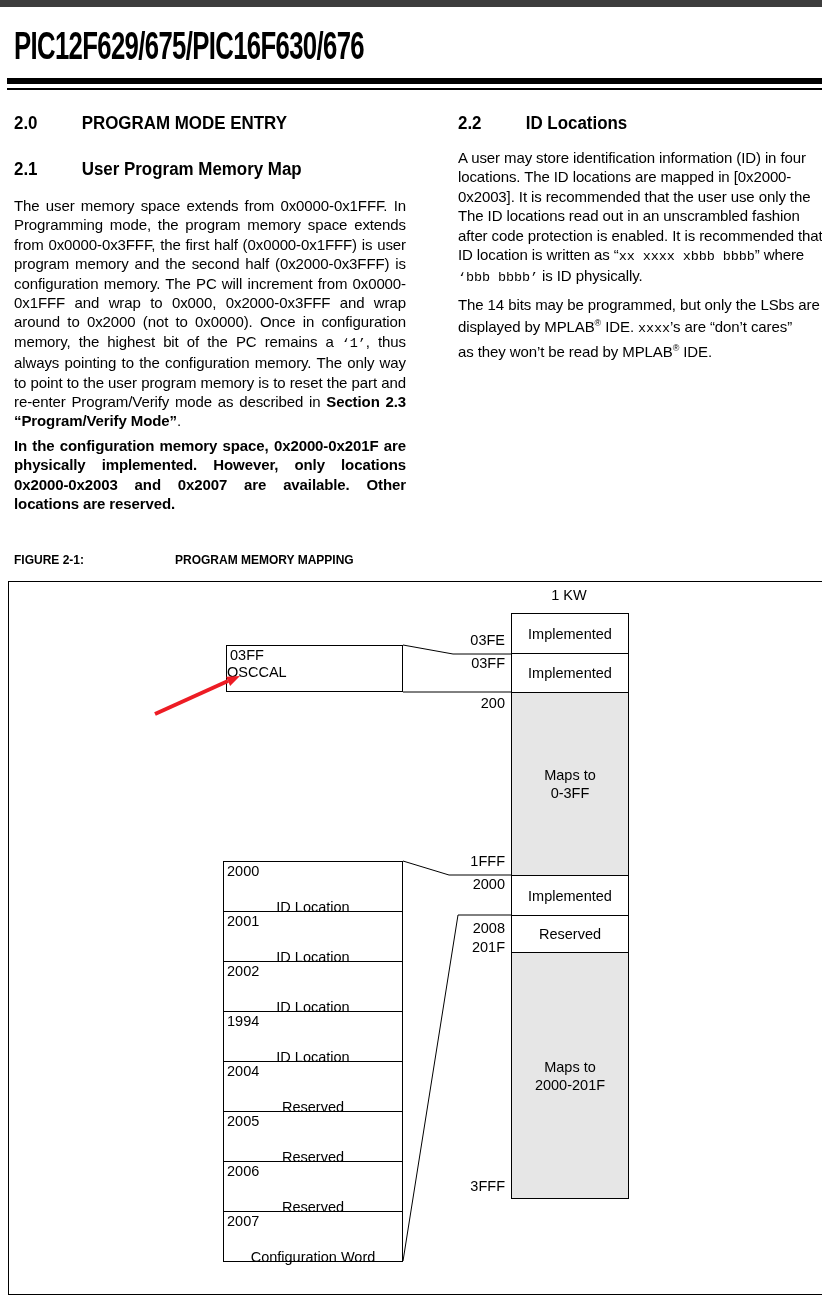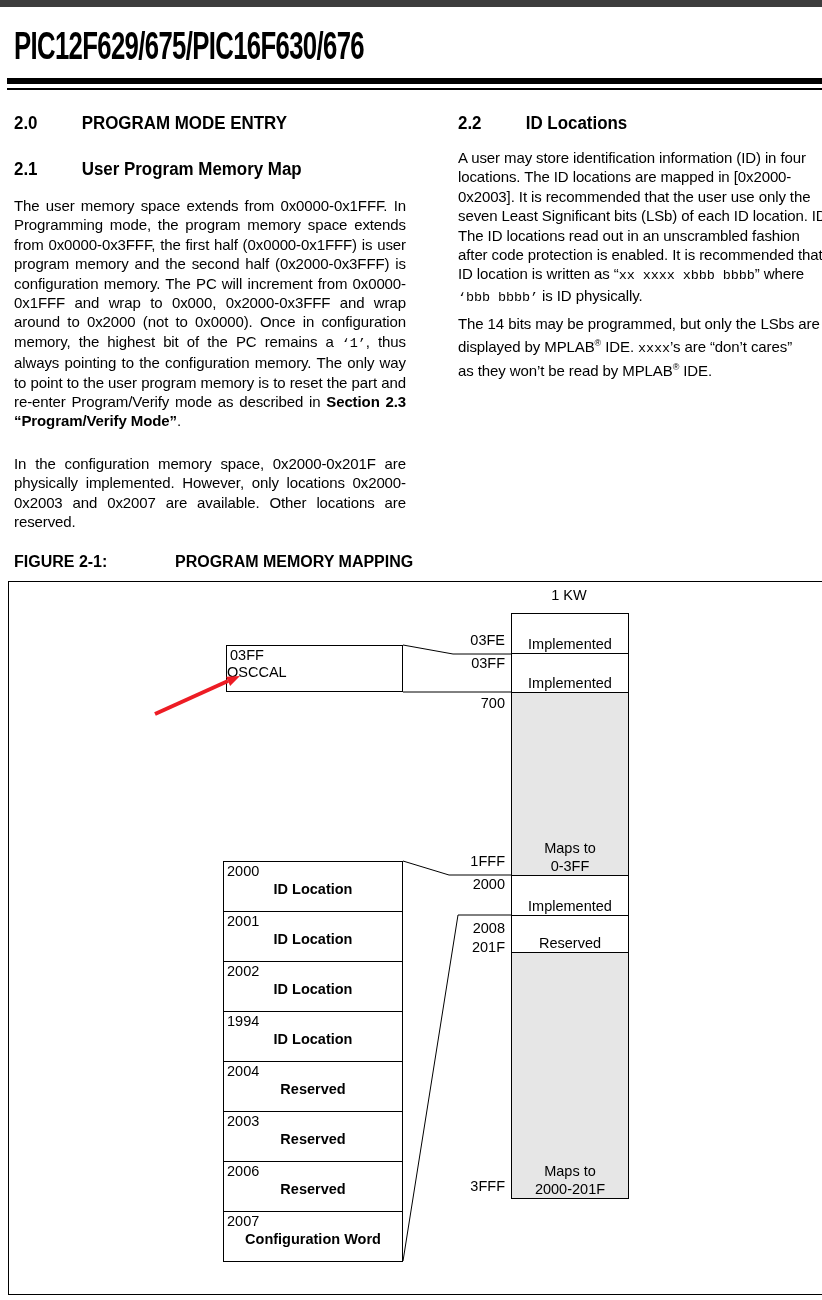--- a/index.html
+++ b/index.html
@@ -24,55 +24,55 @@
   .h-sec{font-size:18px;font-weight:bold;line-height:22px;white-space:nowrap;
          transform:scaleX(0.94);transform-origin:0 0;}
   .h-sec .num{display:inline-block;width:72px;}
   .h2-gap{margin-top:24px;}
 
   .body-p{
     font-size:15px;line-height:19.4px;text-align:justify;margin:0;
     letter-spacing:-0.1px;
   }
   .p-gap1{margin-top:16px;}
-  .p-gap2{margin-top:23px;}
+  .p-gap2{margin-top:5px;font-weight:bold;}
   .mono{font-family:"Liberation Mono",monospace;font-size:13.5px;white-space:pre;}
   .bseg{font-weight:bold;}
   sup{font-size:9px;}
 
   .rline{font-size:15px;line-height:19.4px;white-space:nowrap;letter-spacing:-0.1px;}
   .rlines{margin-top:14px;}
   .rlines2{margin-top:7px;}
 
-  .fig-caption{position:absolute;top:553px;left:14px;font-size:16px;font-weight:bold;white-space:nowrap;}
+  .fig-caption{position:absolute;top:553px;left:14px;font-size:12px;font-weight:bold;white-space:nowrap;}
   .fig-caption .fig-title{position:absolute;left:161px;top:0;}
 
   .figure{
     position:absolute;left:8px;top:581px;width:814px;height:712px;
     border:1px solid #000;border-right:none;
   }
   .kw{position:absolute;left:502px;top:5px;width:116px;text-align:center;font-size:14.5px;}
 
   .memcol{position:absolute;left:502px;top:31px;width:116px;height:584px;border:1px solid #000;box-sizing:content-box;}
   .memrow{box-sizing:border-box;border-bottom:1px solid #000;display:flex;flex-direction:column;
-          align-items:center;justify-content:flex-end;font-size:14.5px;line-height:18px;text-align:center;}
+          align-items:center;justify-content:center;font-size:14.5px;line-height:18px;text-align:center;}
   .memrow:last-child{border-bottom:none;}
   .mr0{height:40px;}.mr1{height:39px;}.mr2{height:183px;}.mr3{height:40px;}.mr4{height:37px;}.mr5{height:245px;}
 
   .addr{position:absolute;left:380px;width:116px;text-align:right;font-size:14.5px;line-height:16px;}
 
   .osccal{position:absolute;left:217px;top:63px;width:177px;height:47px;border:1px solid #000;box-sizing:border-box;}
   .osccal .baddr{font-size:14.5px;line-height:15px;padding:2px 0 0 3px;}
   .osccal .blabel{text-align:left;font-size:14.5px;line-height:16px;margin-top:1px;}
 
   .stack{position:absolute;left:214px;top:279px;width:180px;}
   .sbox{box-sizing:border-box;height:51px;border:1px solid #000;background:#fff;}
   .sbox + .sbox{margin-top:-1px;}
   .sbox .baddr{font-size:14.5px;line-height:15px;padding:2px 0 0 3px;}
-  .sbox .blabel{text-align:center;font-size:14.5px;line-height:16px;margin-top:2px;font-weight:bold;}
+  .sbox .blabel{text-align:center;font-size:14.5px;line-height:16px;margin-top:20px;}
 
   .figsvg{position:absolute;left:0;top:0;width:814px;height:712px;pointer-events:none;}
 </style>
 </head>
 <body>
 
 <div class="topbar" style="background: rgb(61, 61, 61);"></div>
 
 <div class="doc-title">PIC12F629/675/PIC16F630/676</div>
 <div class="rule-thick"></div>
@@ -90,21 +90,20 @@
 </div>
 
 <div class="col col-right">
   <div class="h-sec">
     <span class="num">2.2</span><span>ID Locations</span>
   </div>
   <div class="rlines">
     <div class="rline">A user may store identification information (ID) in four</div>
     <div class="rline">locations. The ID locations are mapped in [0x2000-</div>
     <div class="rline">0x2003]. It is recommended that the user use only the</div>
-    <div class="rline">seven Least Significant bits (LSb) of each ID location. ID</div>
     <div class="rline">The ID locations read out in an unscrambled fashion</div>
     <div class="rline">after code protection is enabled. It is recommended that</div>
     <div class="rline"><span>ID location is written as “</span><span class="mono">xx xxxx xbbb bbbb</span><span>” where</span></div>
     <div class="rline"><span class="mono">‘bbb bbbb’</span><span> is ID physically.</span></div>
   </div>
   <div class="rlines2">
     <div class="rline">The 14 bits may be programmed, but only the LSbs are</div>
     <div class="rline"><span>displayed by MPLAB</span><sup>®</sup><span> IDE. </span><span class="mono">xxxx</span><span>’s are “don’t cares”</span></div>
     <div class="rline"><span>as they won’t be read by MPLAB</span><sup>®</sup><span> IDE.</span></div>
   </div>
@@ -137,21 +136,21 @@
         <span>Reserved</span>
       </div>
     <div class="memrow mr5" style="background: rgb(230, 230, 230);">
       <span>Maps to</span>
       <span>2000-201F</span>
     </div>
   </div>
 
   <span class="addr" style="top:50px">03FE</span>
   <span class="addr" style="top:73px">03FF</span>
-  <span class="addr" style="top:113px">700</span>
+  <span class="addr" style="top:113px">200</span>
   <span class="addr" style="top:271px">1FFF</span>
   <span class="addr" style="top:294px">2000</span>
   <span class="addr" style="top:338px">2008</span>
   <span class="addr" style="top:357px">201F</span>
   <span class="addr" style="top:596px">3FFF</span>
 
   <div class="osccal">
     <div class="baddr">03FF</div>
     <div class="blabel">OSCCAL</div>
   </div>
@@ -171,21 +170,21 @@
       </div>
     <div class="sbox">
         <div class="baddr">1994</div>
         <div class="blabel">ID Location</div>
       </div>
     <div class="sbox">
         <div class="baddr">2004</div>
         <div class="blabel">Reserved</div>
       </div>
     <div class="sbox">
-        <div class="baddr">2003</div>
+        <div class="baddr">2005</div>
         <div class="blabel">Reserved</div>
       </div>
     <div class="sbox">
         <div class="baddr">2006</div>
         <div class="blabel">Reserved</div>
       </div>
     <div class="sbox">
         <div class="baddr">2007</div>
         <div class="blabel">Configuration Word</div>
       </div>

